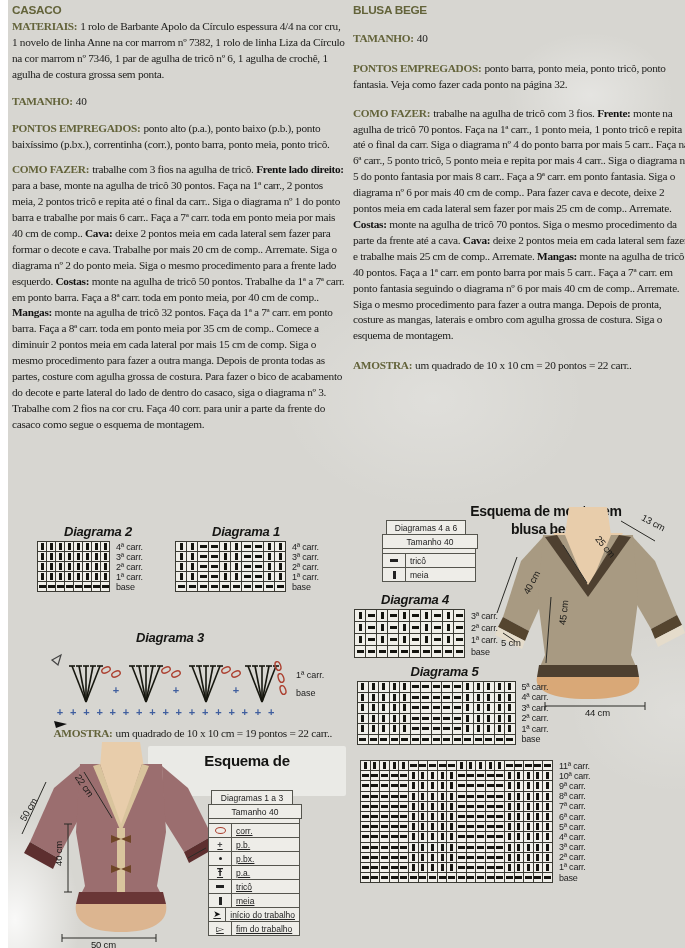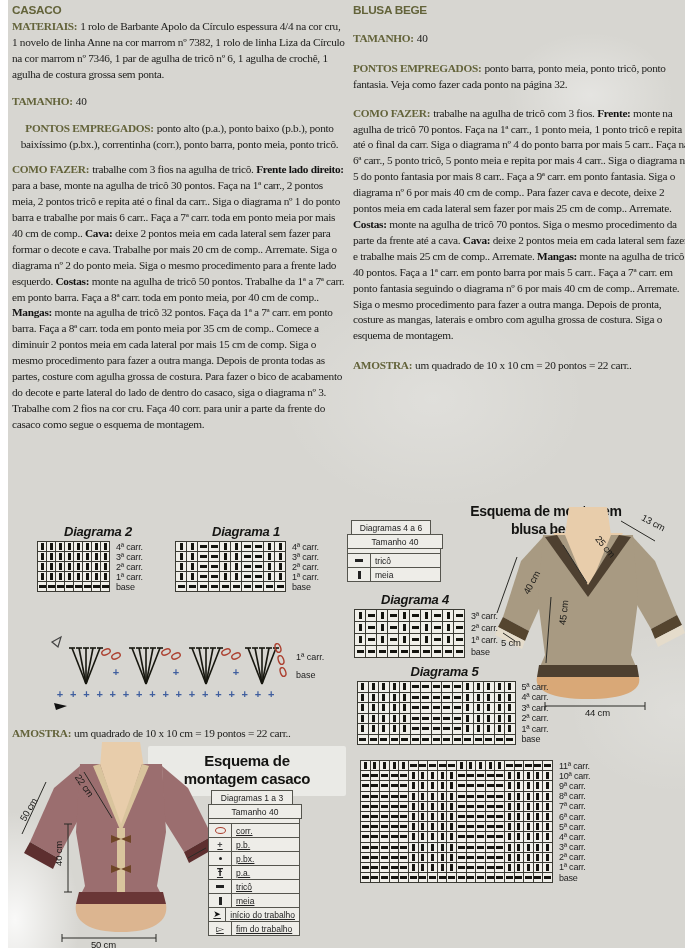--- a/index.html
+++ b/index.html
@@ -60,21 +60,21 @@
 </style>
 </head>
 <body>
 
 <div id="page">
 
   <div class="abs col" style="left:4px;top:3px;">
     <p class="ttl">CASACO</p>
     <p class="para"><span class="lbl">MATERIAIS:</span><span>1 rolo de Barbante Apolo da Círculo espessura 4/4 na cor cru, 1 novelo de linha Anne na cor marrom nº 7382, 1 rolo de linha Liza da Círculo na cor marrom nº 7346, 1 par de agulha de tricô nº 6, 1 agulha de crochê, 1 agulha de costura grossa sem ponta.</span></p>
     <p class="para" style="margin-top:11px;"><span class="lbl">TAMANHO:</span><span>40</span></p>
-    <p class="para" style="margin-top:12px;text-align:center;"><span class="lbl">PONTOS EMPREGADOS:</span><span>ponto alto (p.a.), ponto baixo (p.b.), ponto baixíssimo (p.bx.), correntinha (corr.), ponto barra, ponto meia, ponto tricô.</span></p>
+    <p class="para" style="margin-top:12px;"><span class="lbl">PONTOS EMPREGADOS:</span><span>ponto alto (p.a.), ponto baixo (p.b.), ponto baixíssimo (p.bx.), correntinha (corr.), ponto barra, ponto meia, ponto tricô.</span></p>
     <p class="para" style="margin-top:9px;"><span class="lbl">COMO FAZER:</span><span><span>trabalhe com 3 fios na agulha de tricô. </span><b>Frente lado direito:</b><span> para a base, monte na agulha de tricô 30 pontos. Faça na 1ª carr., 2 pontos meia, 2 pontos tricô e repita até o final da carr.. Siga o diagrama nº 1 do ponto barra e trabalhe por mais 6 carr.. Faça a 7ª carr. toda em ponto meia por mais 40 cm de comp.. </span><b>Cava:</b><span> deixe 2 pontos meia em cada lateral sem fazer para formar o decote e cava. Trabalhe por mais 20 cm de comp.. Arremate. Siga o diagrama nº 2 do ponto meia. Siga o mesmo procedimento para a frente lado esquerdo. </span><b>Costas:</b><span> monte na agulha de tricô 50 pontos. Trabalhe da 1ª a 7ª carr. em ponto barra. Faça a 8ª carr. toda em ponto meia, por 40 cm de comp.. </span><b>Mangas:</b><span> monte na agulha de tricô 32 pontos. Faça da 1ª a 7ª carr. em ponto barra. Faça a 8ª carr. toda em ponto meia por 35 cm de comp.. Comece a diminuir 2 pontos meia em cada lateral por mais 15 cm de comp. Siga o mesmo procedimento para fazer a outra manga. Depois de pronta todas as partes, costure com agulha grossa de costura. Para fazer o bico de acabamento do decote e parte lateral do lado de dentro do casaco, siga o diagrama nº 3. Trabalhe com 2 fios na cor cru. Faça 40 corr. para unir a parte da frente do casaco como segue o esquema de montagem.</span></span></p>
   </div>
 
   <div class="abs" style="left:30px;top:524px;">
     <p class="dgm-title" style="width:120px;">Diagrama 2</p>
     <div class="sz-a">
         <div class="grid-row">
           <div class="grid-cells">
             <span class="cell">
               <i class="sym-bar"></i>
@@ -397,20 +397,21 @@
             <span class="cell">
               <i class="sym-dash"></i>
             </span>
           </div>
           <span class="grid-label">base</span>
         </div>
       </div>
   </div>
 
   <div class="abs" style="left:42px;top:630px;">
+    <p class="dgm-title" style="width:240px;">Diagrama 3</p>
     <div style="display:flex;align-items:flex-start;">
       <div id="d3-host"><svg width="240" height="82">
             <text x="10" y="68" class="d3p">+</text>
             <text x="23.2" y="68" class="d3p">+</text>
             <text x="36.4" y="68" class="d3p">+</text>
             <text x="49.599999999999994" y="68" class="d3p">+</text>
             <text x="62.8" y="68" class="d3p">+</text>
             <text x="76" y="68" class="d3p">+</text>
             <text x="89.19999999999999" y="68" class="d3p">+</text>
             <text x="102.39999999999999" y="68" class="d3p">+</text>
@@ -478,25 +479,24 @@
             <path d="M2,12 L11,7 L8,17 Z" class="d3t"></path>
             <path d="M4,73 L17,76 L6,80 Z" fill="#111"></path>
           </svg></div>
       <div class="d3-labels" style="margin-left:6px;">
         <span style="margin-top:22px;">1ª carr.</span>
         <span style="margin-top:8px;">base</span>
       </div>
     </div>
   </div>
 
-  <p class="abs para col amostra" style="left:4px;top:726px;"><span class="lbl">AMOSTRA:</span><span>um quadrado de 10 x 10 cm = 19 pontos = 22 carr..</span></p>
+  <p class="abs para col amostra" style="left:4px;top:726px;text-align:right;"><span class="lbl">AMOSTRA:</span><span>um quadrado de 10 x 10 cm = 19 pontos = 22 carr..</span></p>
 
   <div class="abs band" style="left:140px;top:746px;width:198px;height:50px;">
     <div class="esq-title" style="margin-top:6px;">Esquema de</div>
-    <div class="esq-title">montagem casaco</div>
   </div>
 
   <div class="abs" style="left:8px;top:736px;width:215px;height:212px;">
     <svg width="215" height="212" viewBox="0 0 215 212">
       <path d="M86,6 L124,6 L128,32 L84,32 Z" fill="#e8cdab"></path>
       <path d="M80,30 L130,30 L105,95 Z" fill="#e8cdab"></path>
       <path d="M64,30 L38,52 L14,106 L42,122 L62,84 Z" fill="#9b6e6f"></path>
       <path d="M146,30 L172,52 L196,100 L168,116 L148,84 Z" fill="#9b6e6f"></path>
       <path d="M14,106 L42,122 L37,133 L8,117 Z" fill="#5d2f2f"></path>
       <path d="M196,100 L168,116 L173,127 L201,111 Z" fill="#5d2f2f"></path>
@@ -590,21 +590,21 @@
     <p class="para" style="margin-top:14px;"><span class="lbl">PONTOS EMPREGADOS:</span><span>ponto barra, ponto meia, ponto tricô, ponto fantasia. Veja como fazer cada ponto na página 32.</span></p>
     <p class="para" style="margin-top:13px;"><span class="lbl">COMO FAZER:</span><span><span>trabalhe na agulha de tricô com 3 fios. </span><b>Frente:</b><span> monte na agulha de tricô 70 pontos. Faça na 1ª carr., 1 ponto meia, 1 ponto tricô e repita até o final da carr. Siga o diagrama nº 4 do ponto barra por mais 5 carr.. Faça na 6ª carr., 5 ponto tricô, 5 ponto meia e repita por mais 4 carr.. Siga o diagrama nº 5 do ponto fantasia por mais 8 carr.. Faça a 9ª carr. em ponto fantasia. Siga o diagrama nº 6 por mais 40 cm de comp.. Para fazer cava e decote, deixe 2 pontos meia em cada lateral sem fazer por mais 25 cm de comp.. Arremate. </span><b>Costas:</b><span> monte na agulha de tricô 70 pontos. Siga o mesmo procedimento da parte da frente até a cava. </span><b>Cava:</b><span> deixe 2 pontos meia em cada lateral sem fazer e trabalhe mais 25 cm de comp.. Arremate. </span><b>Mangas:</b><span> monte na agulha de tricô 40 pontos. Faça a 1ª carr. em ponto barra por mais 5 carr.. Faça a 7ª carr. em ponto fantasia seguindo o diagrama nº 6 por mais 40 cm de comp.. Arremate. Siga o mesmo procedimento para fazer a outra manga. Depois de pronta, costure as mangas, laterais e ombro com agulha grossa de costura. Siga o esquema de montagem.</span></span></p>
     <p class="para" style="margin-top:14px;width:320px;"><span class="lbl">AMOSTRA:</span><span>um quadrado de 10 x 10 cm = 20 pontos = 22 carr..</span></p>
   </div>
 
   <div class="abs" style="left:448px;top:502px;width:180px;">
     <div class="esq-title" style="font-size:14px;">Esquema de montagem</div>
     <div class="esq-title" style="font-size:14px;">blusa bege</div>
   </div>
 
-  <div class="abs legend" style="left:339px;top:520px;width:100px;">
+  <div class="abs legend" style="left:374px;top:520px;width:100px;">
     <div class="lg-head" style="width:74px;margin-left:4px;">Diagramas 4 a 6</div>
     <div class="lg-head" style="width:90px;margin-top:-1px;">Tamanho 40</div>
     <div style="height:4px;border:1px solid #55554e;margin-top:-1px;background:#eeede8;width:92px;"></div>
     <div style="width:94px;">
         <div class="lg-row">
           <span class="lg-sym">
             <i class="icon-dash"></i>
           </span>
           <span class="lg-lab">tricô</span>
         </div>

